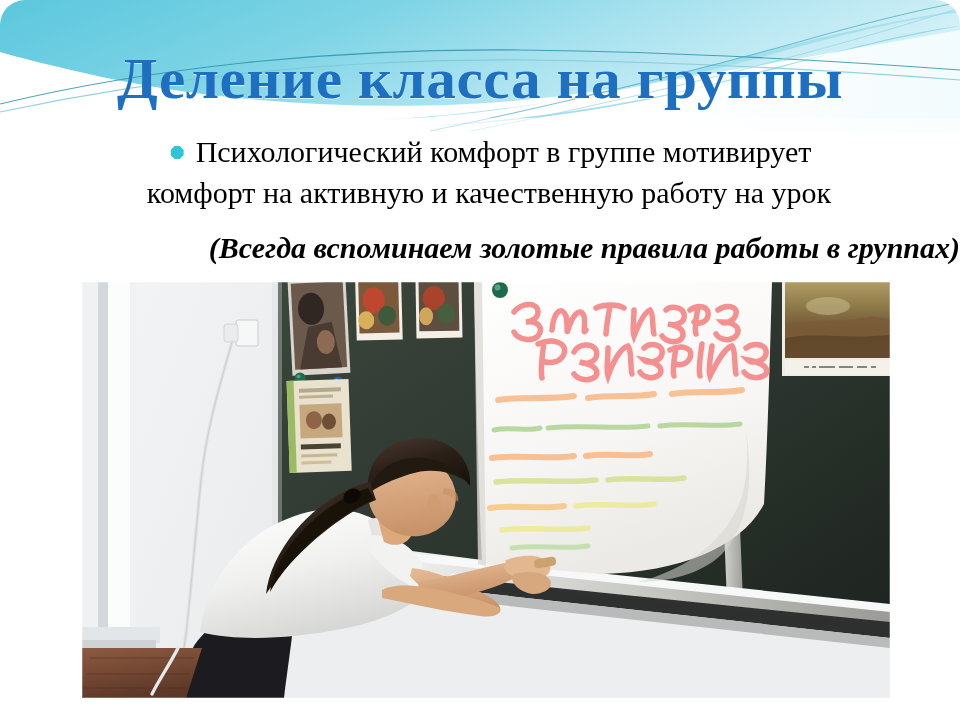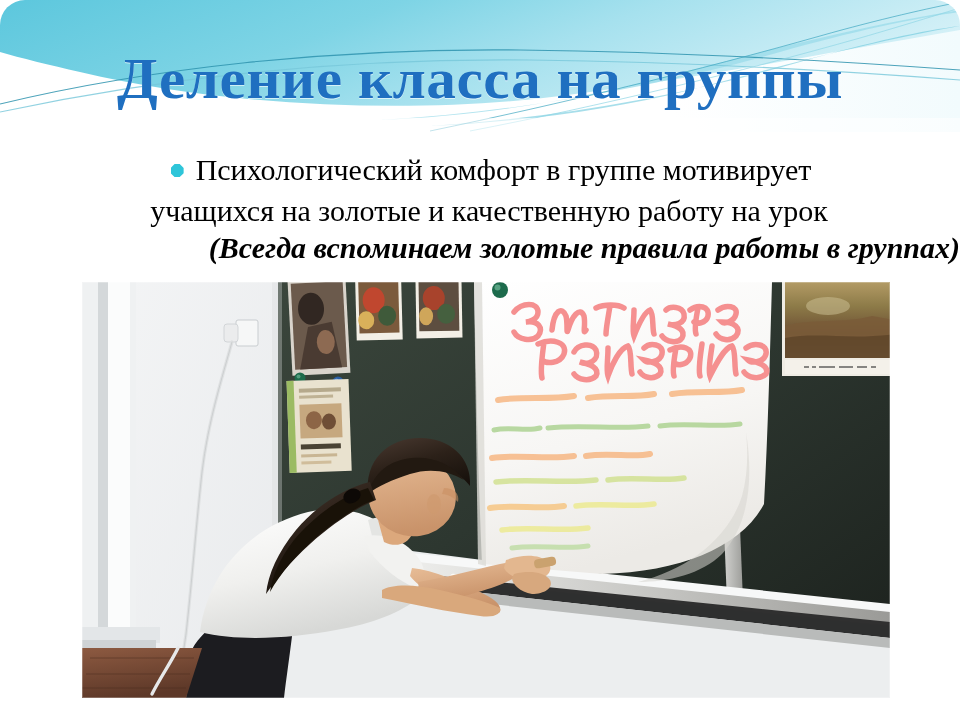--- a/index.html
+++ b/index.html
@@ -48,21 +48,20 @@
     transform-origin: 50% 50%;
     text-shadow: 0 1px 0 rgba(255,255,255,0.6);
   }
 
   
   #body-block {
     position: absolute;
     left: 36px;
     top: 131px;
     width: 900px;
-    margin-top: 18px;
   }
   .bullet-row {
     display: block;
     text-align: center;
     font-size: 30px;
     line-height: 41px;
     color: #000000;
     font-family: "Liberation Serif", "DejaVu Serif", serif;
   }
   .bullet-dot {
@@ -154,21 +153,21 @@
     </svg>
   </div>
 
   <div id="title">Деление класса на группы</div>
 
   <div id="body-block">
     <div class="bullet-row" id="body-line1">
       <span class="bullet-dot"></span><span>Психологический комфорт в  группе мотивирует</span>
     </div>
     <div class="bullet-row" id="body-line2">
-      <span>учащихся на золотые и качественную работу на урок</span>
+      <span>комфорт на активную и качественную работу на урок</span>
     </div>
   </div>
 
   <div id="subline">(Всегда вспоминаем золотые правила работы в группах)</div>
 
   <div id="photo">
     <svg width="808" height="416" viewBox="0 0 808 416" xmlns="http://www.w3.org/2000/svg">
       <defs>
         <linearGradient id="wallG" x1="0" y1="0" x2="1" y2="0.2">
           <stop offset="0%" stop-color="#f4f5f6"></stop>

